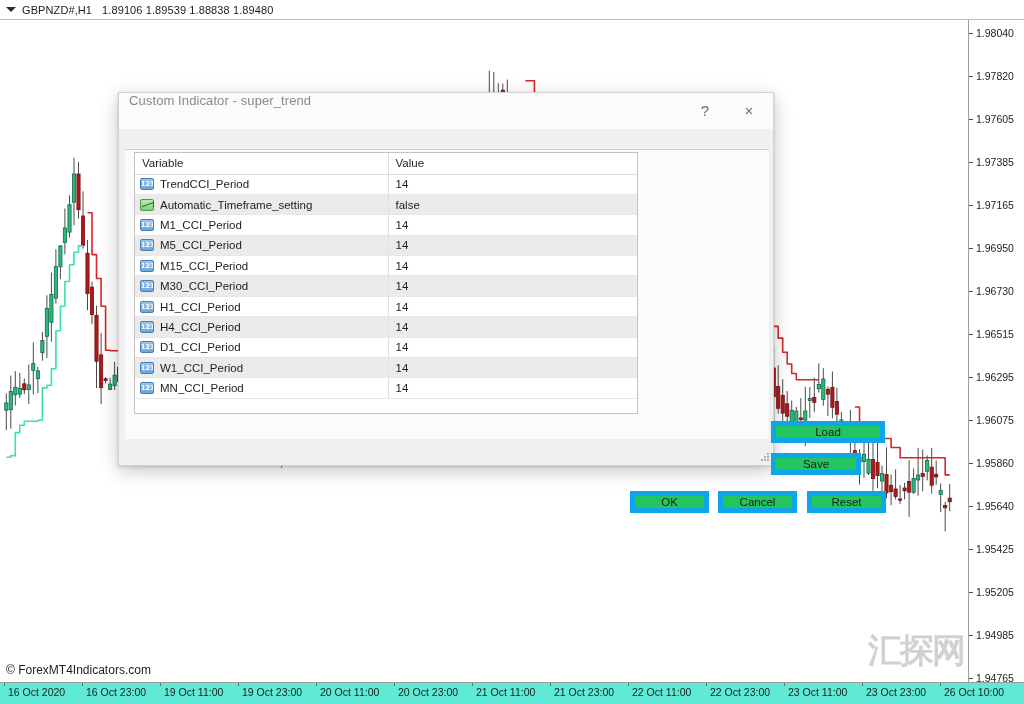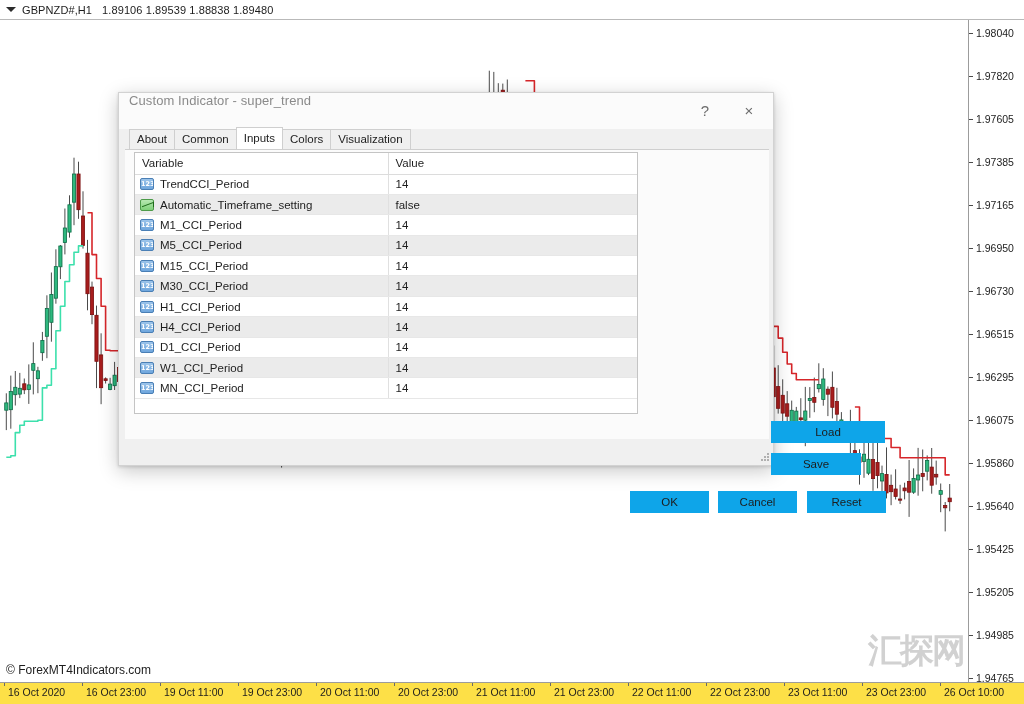--- a/index.html
+++ b/index.html
@@ -81,21 +81,21 @@
     background: #4a4a4a;
     margin-right: 3px;
   }
 
   
   #time-axis {
     position: absolute;
     left: 0; bottom: 0;
     width: 1024px;
     height: 22px;
-    background: #fde047;
+    background: #5eead4;
     border-top: 1px solid #9c9c9c;
     z-index: 4;
   }
   .time-tick {
     position: absolute;
     top: 3px;
     font-size: 10.5px;
     color: #1d1d1d;
     white-space: nowrap;
   }
@@ -292,22 +292,22 @@
     position: absolute;
     left: 1px; top: 4px;
     width: 11px; height: 4px;
     border-top: 1.5px solid #1d6b1a;
     border-right: 1.5px solid #1d6b1a;
     transform: skewY(-20deg);
   }
 
   
   .btn {
-    background: #0ea5e9;
-    border: 1px solid #0ea5e9;
+    background: #22c55e;
+    border: 5px solid #0ea5e9;
     font-size: 11.5px;
     color: #1d1d1d;
     display: flex;
     align-items: center;
     justify-content: center;
     cursor: default;
     font-family: "Liberation Sans", sans-serif;
   }
   #btn-load {
     position: absolute;
@@ -902,27 +902,20 @@
   <div id="watermark">汇探网</div>
 
   <div id="dialog">
 
     <div id="dialog-titlebar">
       <span id="dialog-title">Custom Indicator - super_trend</span>
       <span class="title-btn">?</span>
       <span class="title-btn close">×</span>
     </div>
 
-    <div id="tabstrip">
-        <div class="tab">About</div>
-        <div class="tab">Common</div>
-        <div class="tab active">Inputs</div>
-        <div class="tab">Colors</div>
-        <div class="tab">Visualization</div>
-      </div>
 
     <div id="panel">
       <div id="grid-wrap">
         <table class="grid">
           <thead>
             <tr>
               <th class="c-var">Variable</th>
               <th class="c-val">Value</th>
             </tr>
           </thead>

